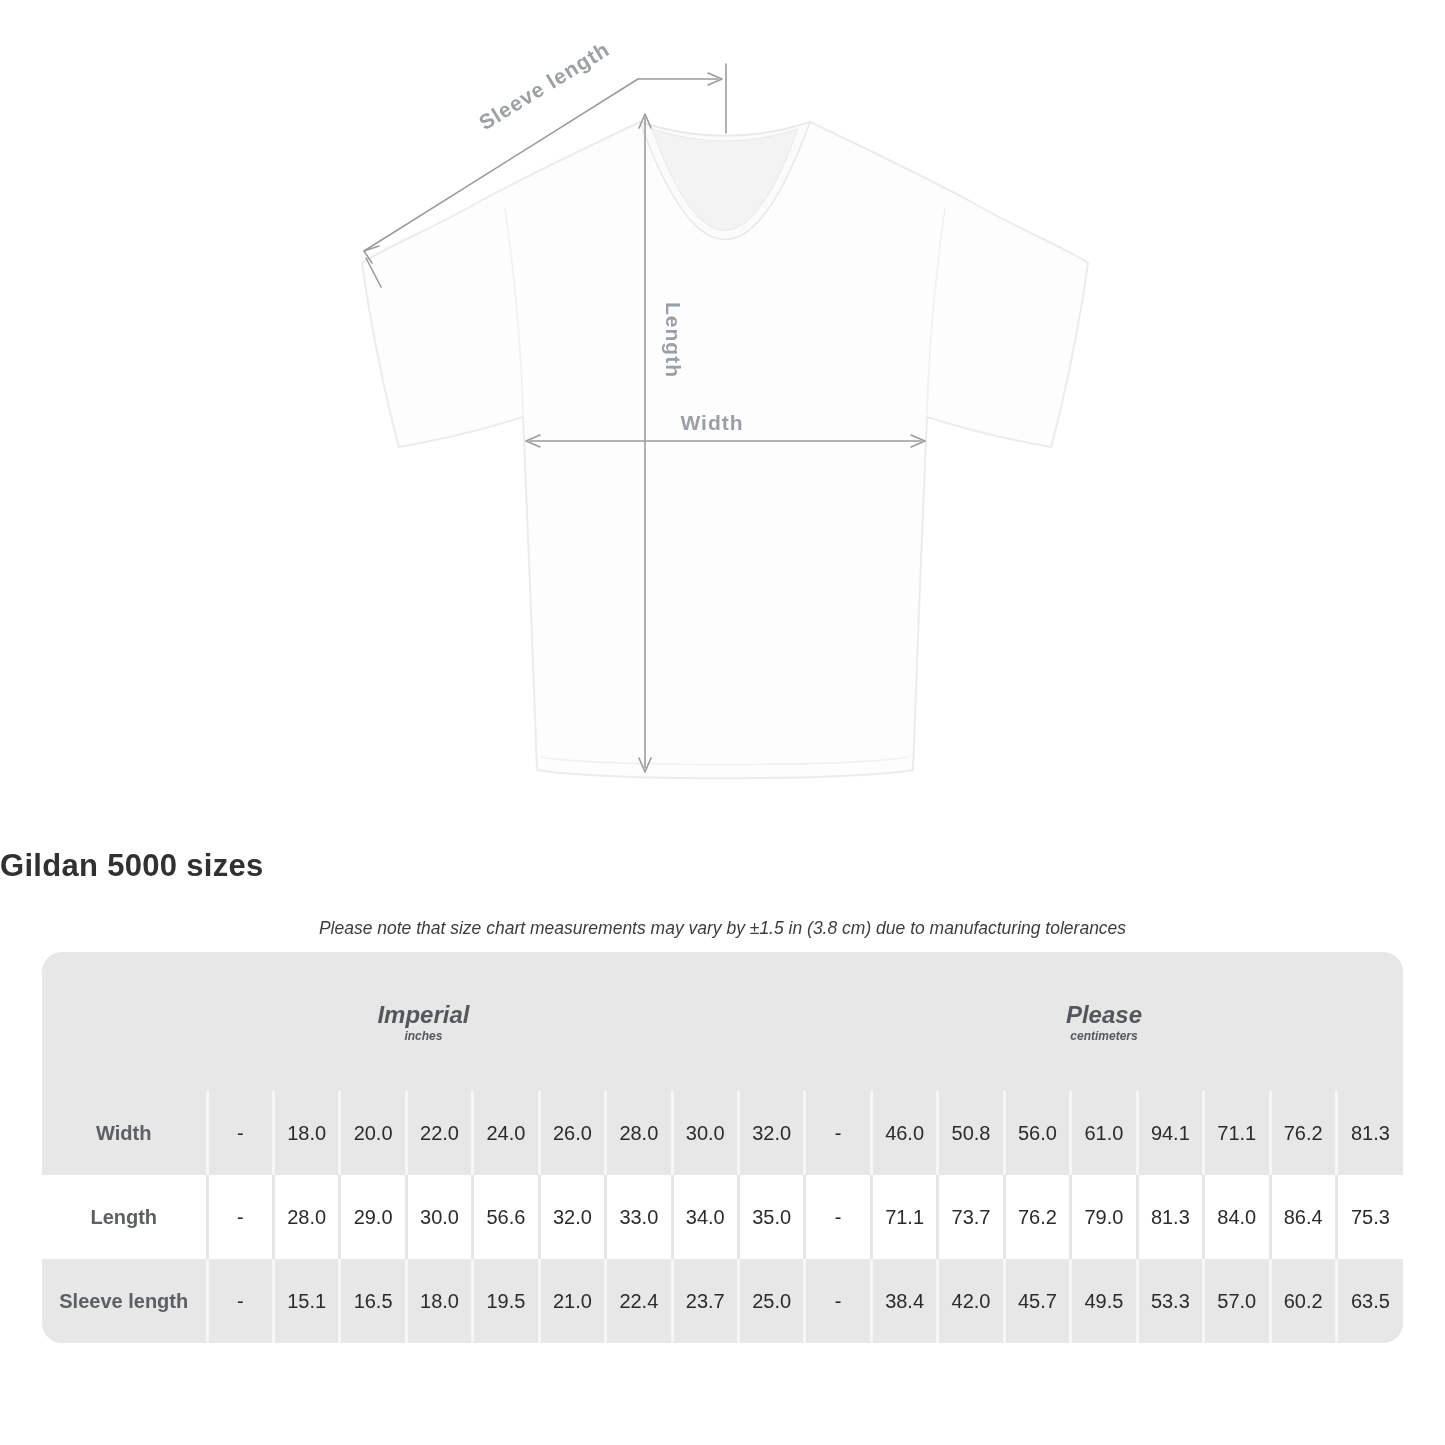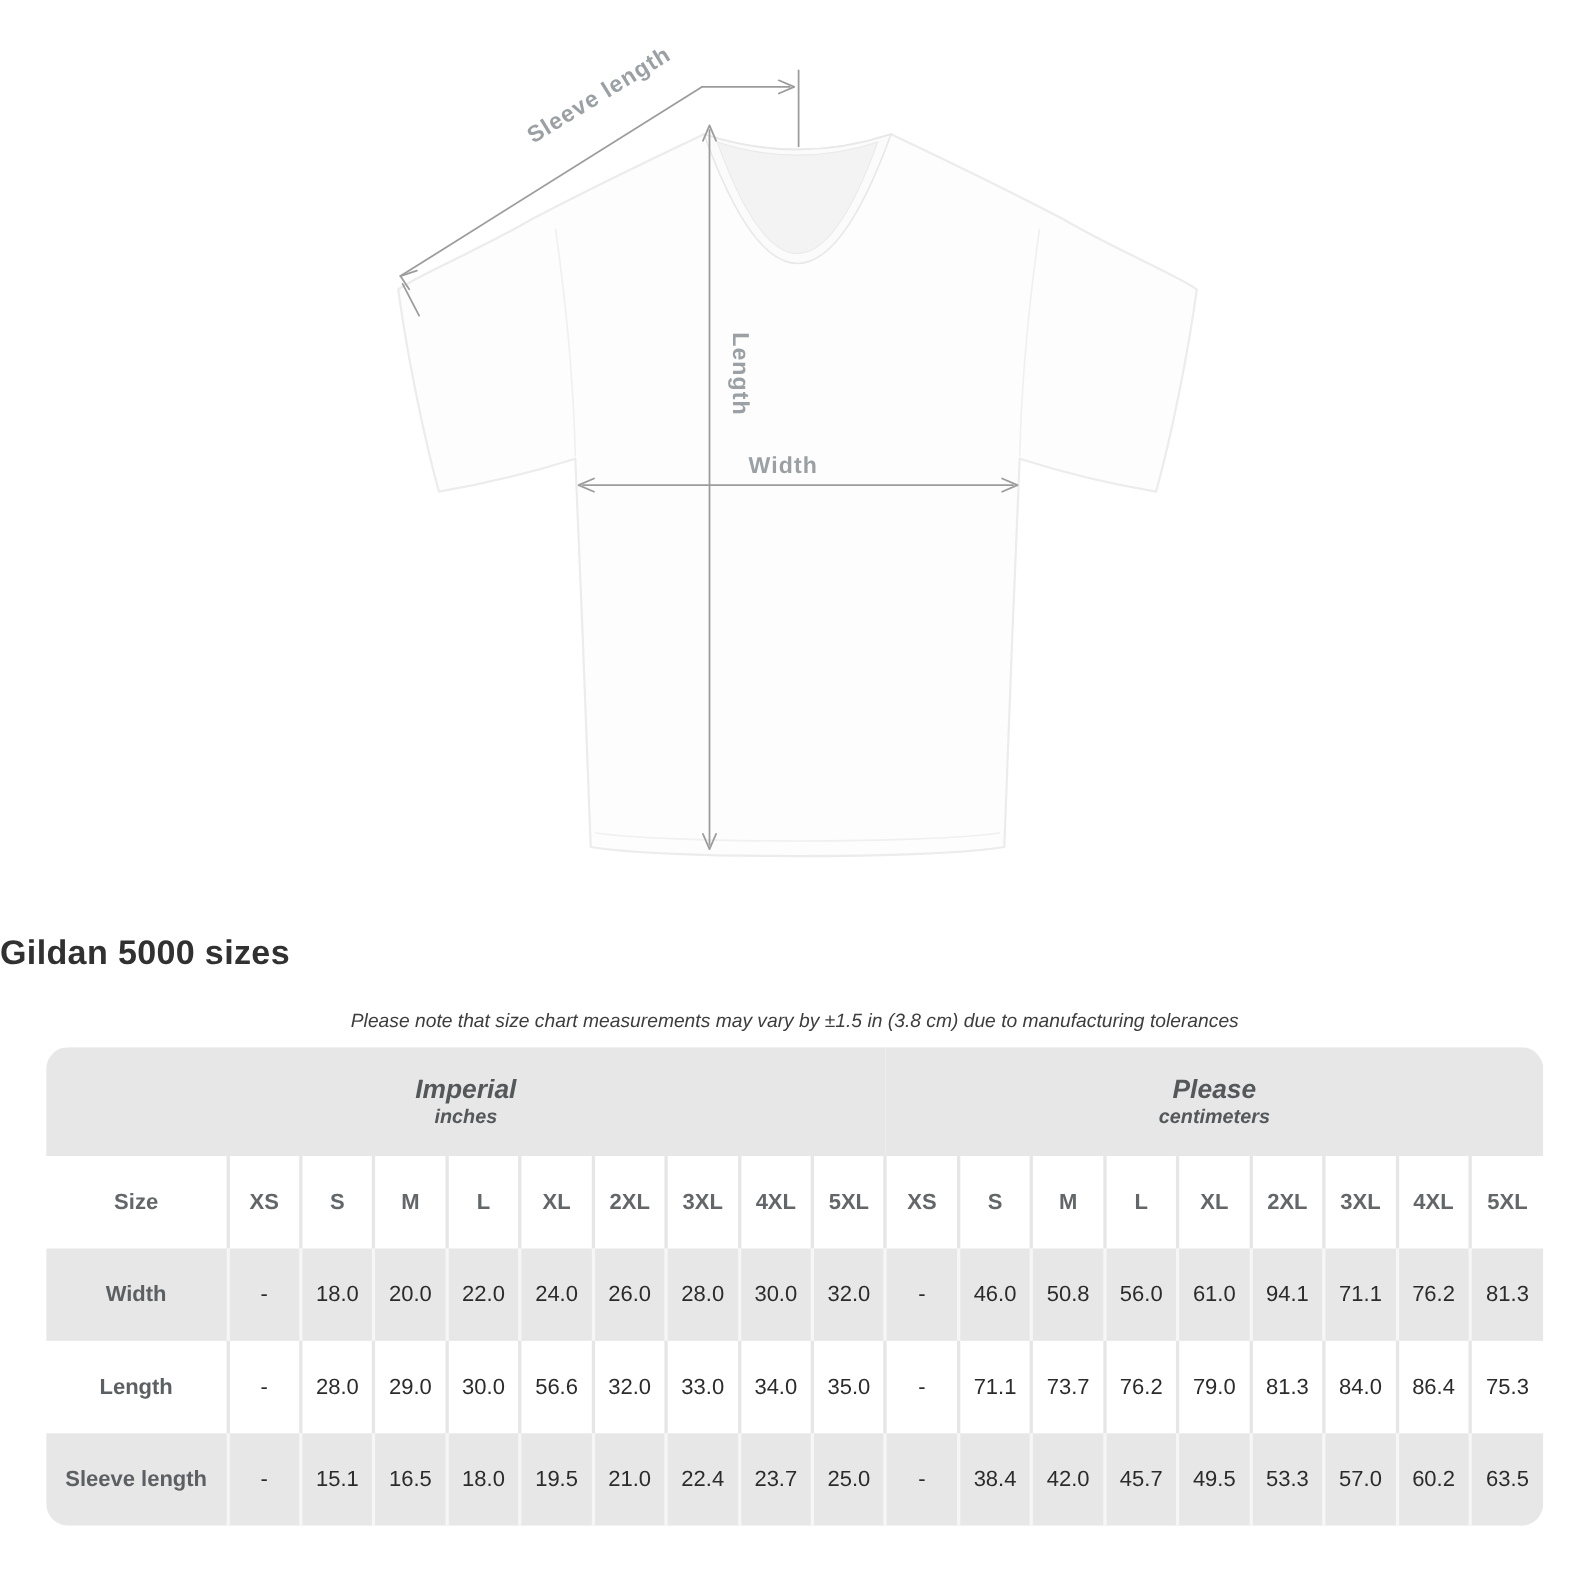--- a/index.html
+++ b/index.html
@@ -27,25 +27,25 @@
   }
   .table-wrap{
     position:absolute;top:952px;left:42px;width:1361px;
     border-radius:20px;overflow:hidden;background:#ffffff;
   }
   table.size-table{
     width:100%;border-collapse:collapse;table-layout:fixed;
   }
   table.size-table col.labelcol{width:165px;}
   .units-row th{
-    background:var(--band-gray);height:99px;vertical-align:middle;
+    background:var(--band-gray);height:139px;vertical-align:middle;
     text-align:center;padding:0;
   }
   .unit-title{font-size:24px;font-weight:bold;font-style:italic;color:var(--heading-gray);}
-  .unit-sub{font-size:18px;font-style:italic;color:var(--heading-gray);margin-top:0;}
+  .unit-sub{font-size:12px;font-style:italic;color:var(--heading-gray);margin-top:0;}
   .sizes-row th{
     background:#ffffff;height:84px;font-size:20px;font-weight:bold;
     color:#63676a;text-align:center;vertical-align:middle;
   }
   .sizes-row th.sep{border-left:3px solid #e6e6e6;}
   tr.data-row td{
     height:84px;text-align:center;vertical-align:middle;
     font-size:20px;color:var(--text-dark);
   }
   tr.data-row td.rowlabel{font-weight:bold;color:#5c6063;font-size:20px;}
@@ -138,41 +138,20 @@
       <th colspan="10">
         <div class="unit-title">Imperial</div>
         <div class="unit-sub">inches</div>
       </th>
       <th colspan="9">
         <div class="unit-title">Please</div>
         <div class="unit-sub">centimeters</div>
       </th>
     </tr>
 
-    <tr class="sizes-row">
-      <th>Size</th>
-      <th class="sep">XS</th>
-      <th class="sep">S</th>
-      <th class="sep">M</th>
-      <th class="sep">L</th>
-      <th class="sep">XL</th>
-      <th class="sep">2XL</th>
-      <th class="sep">3XL</th>
-      <th class="sep">4XL</th>
-      <th class="sep">5XL</th>
-      <th class="sep">XS</th>
-      <th class="sep">S</th>
-      <th class="sep">M</th>
-      <th class="sep">L</th>
-      <th class="sep">XL</th>
-      <th class="sep">2XL</th>
-      <th class="sep">3XL</th>
-      <th class="sep">4XL</th>
-      <th class="sep">5XL</th>
-    </tr>
 
     <tr class="data-row row-gray">
       <td class="rowlabel">Width</td>
       <td class="sep">-</td>
       <td class="sep">18.0</td>
       <td class="sep">20.0</td>
       <td class="sep">22.0</td>
       <td class="sep">24.0</td>
       <td class="sep">26.0</td>
       <td class="sep">28.0</td>

